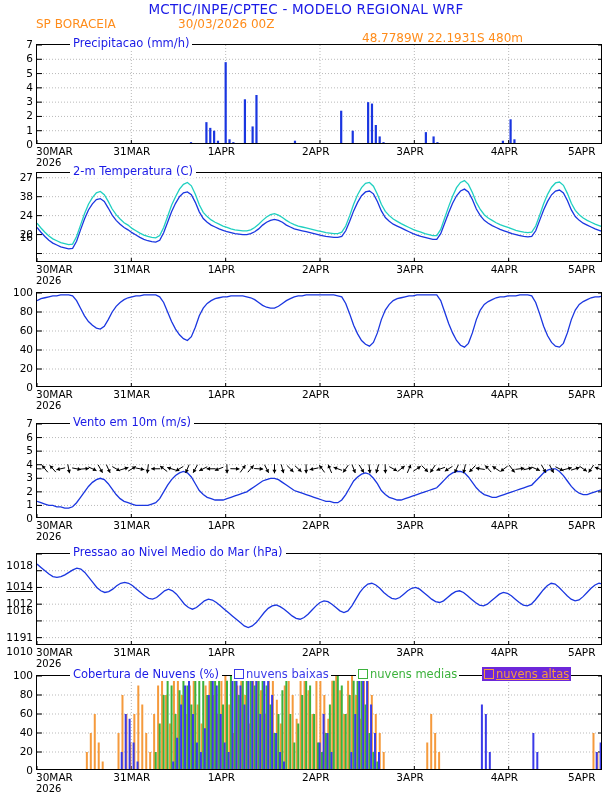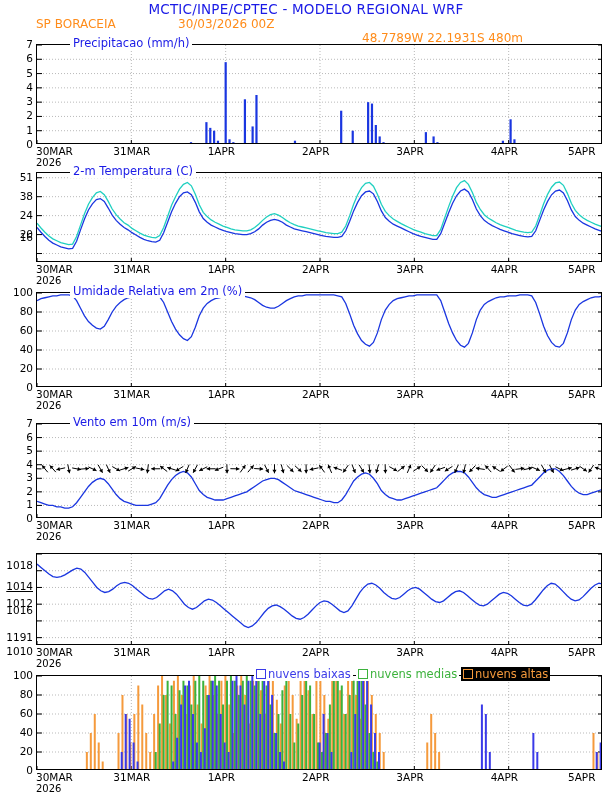--- a/index.html
+++ b/index.html
@@ -147,21 +147,21 @@
           <line x1="566" y1="90" x2="566" y2="85" stroke="#000" stroke-width="1"></line>
           <path d="M0.00,50.21 L3.96,54.95 L7.92,59.21 L11.87,63.00 L15.83,65.84 L19.79,67.74 L23.75,69.63 L27.71,70.58 L31.66,71.53 L35.62,71.05 L39.58,63.47 L43.54,52.11 L47.50,40.74 L51.45,31.26 L55.41,24.63 L59.37,19.89 L63.33,18.47 L67.29,21.79 L71.24,28.42 L75.20,36.00 L79.16,41.68 L83.12,45.95 L87.08,49.74 L91.03,52.11 L94.99,55.42 L98.95,57.79 L102.91,60.16 L106.87,62.05 L110.83,63.47 L114.78,64.42 L118.74,64.89 L122.70,62.53 L126.66,54.47 L130.62,43.58 L134.57,32.21 L138.53,23.68 L142.49,16.11 L146.45,11.37 L150.41,9.47 L154.36,12.79 L158.32,21.32 L162.28,31.74 L166.24,39.32 L170.20,43.58 L174.15,46.89 L178.11,49.26 L182.07,51.16 L186.03,53.05 L189.99,54.47 L193.94,55.89 L197.90,56.84 L201.86,57.32 L205.82,57.79 L209.78,57.79 L213.73,56.84 L217.69,54.47 L221.65,51.16 L225.61,47.37 L229.57,44.05 L233.52,41.68 L237.48,40.74 L241.44,42.16 L245.40,44.53 L249.36,47.37 L253.31,49.74 L257.27,51.63 L261.23,53.05 L265.19,54.00 L269.15,54.95 L273.10,55.89 L277.06,56.84 L281.02,57.79 L284.98,58.74 L288.94,59.68 L292.90,60.16 L296.85,60.63 L300.81,60.63 L304.77,59.21 L308.73,53.05 L312.69,42.63 L316.64,31.26 L320.60,21.79 L324.56,14.68 L328.52,10.42 L332.48,9.47 L336.43,13.26 L340.39,21.32 L344.35,31.26 L348.31,38.37 L352.27,42.63 L356.22,45.95 L360.18,48.32 L364.14,50.68 L368.10,52.58 L372.06,54.47 L376.01,56.37 L379.97,57.79 L383.93,59.21 L387.89,60.63 L391.85,61.58 L395.80,62.53 L399.76,62.53 L403.72,56.37 L407.68,45.00 L411.64,33.63 L415.59,23.21 L419.55,14.68 L423.51,9.47 L427.47,7.58 L431.43,11.37 L435.38,19.42 L439.34,29.37 L443.30,36.47 L447.26,41.68 L451.22,45.00 L455.17,47.37 L459.13,49.74 L463.09,51.63 L467.05,53.05 L471.01,54.47 L474.97,55.89 L478.92,57.32 L482.88,58.26 L486.84,59.21 L490.80,59.68 L494.76,59.21 L498.71,53.05 L502.67,42.16 L506.63,30.79 L510.59,21.32 L514.55,14.21 L518.50,9.95 L522.46,9.00 L526.42,12.32 L530.38,20.37 L534.34,30.32 L538.29,37.42 L542.25,41.68 L546.21,45.00 L550.17,47.37 L554.13,49.26 L558.08,51.16 L562.04,52.58 L566.00,54.00 " fill="none" stroke="#20d0c0" stroke-width="1.3"></path>
           <path d="M0.00,54.47 L3.96,59.21 L7.92,63.47 L11.87,67.26 L15.83,70.11 L19.79,72.00 L23.75,73.89 L27.71,74.84 L31.66,75.79 L35.62,75.32 L39.58,68.21 L43.54,56.84 L47.50,45.95 L51.45,36.95 L55.41,30.79 L59.37,26.53 L63.33,25.58 L67.29,28.42 L71.24,35.05 L75.20,42.16 L79.16,47.37 L83.12,51.16 L87.08,54.47 L91.03,56.84 L94.99,59.68 L98.95,62.05 L102.91,64.42 L106.87,66.32 L110.83,67.74 L114.78,68.68 L118.74,69.16 L122.70,67.26 L126.66,59.68 L130.62,49.26 L134.57,38.84 L138.53,30.32 L142.49,23.68 L146.45,19.89 L150.41,18.95 L154.36,21.79 L158.32,29.37 L162.28,38.84 L166.24,45.47 L170.20,49.26 L174.15,52.11 L178.11,54.00 L182.07,55.89 L186.03,57.32 L189.99,58.74 L193.94,59.68 L197.90,60.63 L201.86,61.11 L205.82,61.58 L209.78,61.58 L213.73,60.63 L217.69,58.74 L221.65,55.89 L225.61,52.11 L229.57,49.26 L233.52,47.37 L237.48,46.42 L241.44,47.37 L245.40,49.26 L249.36,52.11 L253.31,54.00 L257.27,55.89 L261.23,56.84 L265.19,57.79 L269.15,58.74 L273.10,59.68 L277.06,60.63 L281.02,61.58 L284.98,62.53 L288.94,63.47 L292.90,63.95 L296.85,64.42 L300.81,64.42 L304.77,63.47 L308.73,57.79 L312.69,48.32 L316.64,37.89 L320.60,29.37 L324.56,22.74 L328.52,18.95 L332.48,18.00 L336.43,20.84 L340.39,28.42 L344.35,37.89 L348.31,44.53 L352.27,48.32 L356.22,51.16 L360.18,53.05 L364.14,54.95 L368.10,56.84 L372.06,58.74 L376.01,60.63 L379.97,62.05 L383.93,63.47 L387.89,64.42 L391.85,65.37 L395.80,66.32 L399.76,66.32 L403.72,60.63 L407.68,50.21 L411.64,39.79 L415.59,30.32 L419.55,22.74 L423.51,18.00 L427.47,16.11 L431.43,18.95 L435.38,26.53 L439.34,36.00 L443.30,42.63 L447.26,47.37 L451.22,50.21 L455.17,52.58 L459.13,54.47 L463.09,56.37 L467.05,57.79 L471.01,59.21 L474.97,60.63 L478.92,61.58 L482.88,62.53 L486.84,63.47 L490.80,63.95 L494.76,63.47 L498.71,57.79 L502.67,47.37 L506.63,36.95 L510.59,28.42 L514.55,21.79 L518.50,18.00 L522.46,17.05 L526.42,19.89 L530.38,27.47 L534.34,36.95 L538.29,43.58 L542.25,47.37 L546.21,50.21 L550.17,52.11 L554.13,54.00 L558.08,55.89 L562.04,57.32 L566.00,58.74 " fill="none" stroke="#1a36e0" stroke-width="1.3"></path>
         </svg>
     </div>
     <div class="ptitle" style="left:34px;top:-8px;background:#fff;padding:0 3px;">2-m Temperatura (C)</div>
   <div class="ylab" style="top: 65px;">16</div>
       <div class="ylab" style="top: 61.5789px;">20</div>
       <div class="ylab" style="top: 42.6316px;">24</div>
       <div class="ylab" style="top: 23.6842px;">38</div>
-      <div class="ylab" style="top: 4.73684px;">51</div>
+      <div class="ylab" style="top: 4.73684px;">27</div>
       <div class="xlab" style="left: 0px;">30MAR</div>
       <div class="xlab" style="left: 77.3333px;">31MAR</div>
       <div class="xlab" style="left: 171.667px;">1APR</div>
       <div class="xlab" style="left: 266px;">2APR</div>
       <div class="xlab" style="left: 360.333px;">3APR</div>
       <div class="xlab" style="left: 454.667px;">4APR</div>
       <div class="xlab" style="left: 532px;">5APR</div>
       <div class="yr" style="left: 0px; top: 103px;">2026</div>
     </div>
 
@@ -192,21 +192,20 @@
           <line x1="283" y1="0" x2="283" y2="95" stroke="#b9b9b9" stroke-width="1" stroke-dasharray="1 2"></line>
           <line x1="283" y1="95" x2="283" y2="90" stroke="#000" stroke-width="1"></line>
           <line x1="377.3333333333333" y1="0" x2="377.3333333333333" y2="95" stroke="#b9b9b9" stroke-width="1" stroke-dasharray="1 2"></line>
           <line x1="377.3333333333333" y1="95" x2="377.3333333333333" y2="90" stroke="#000" stroke-width="1"></line>
           <line x1="471.6666666666667" y1="0" x2="471.6666666666667" y2="95" stroke="#b9b9b9" stroke-width="1" stroke-dasharray="1 2"></line>
           <line x1="471.6666666666667" y1="95" x2="471.6666666666667" y2="90" stroke="#000" stroke-width="1"></line>
           <line x1="566" y1="95" x2="566" y2="90" stroke="#000" stroke-width="1"></line>
           <path d="M0.00,7.60 L3.96,5.70 L7.92,4.75 L11.87,3.80 L15.83,2.85 L19.79,2.85 L23.75,1.90 L27.71,1.90 L31.66,1.90 L35.62,2.85 L39.58,7.60 L43.54,15.20 L47.50,22.80 L51.45,28.50 L55.41,32.30 L59.37,35.15 L63.33,36.10 L67.29,33.25 L71.24,26.60 L75.20,19.00 L79.16,13.30 L83.12,9.50 L87.08,6.65 L91.03,4.75 L94.99,3.80 L98.95,2.85 L102.91,2.85 L106.87,1.90 L110.83,1.90 L114.78,1.90 L118.74,1.90 L122.70,3.80 L126.66,9.50 L130.62,19.00 L134.57,28.50 L138.53,36.10 L142.49,41.80 L146.45,45.60 L150.41,47.50 L154.36,43.70 L158.32,34.20 L162.28,22.80 L166.24,15.20 L170.20,10.45 L174.15,7.60 L178.11,5.70 L182.07,4.75 L186.03,3.80 L189.99,3.80 L193.94,2.85 L197.90,2.85 L201.86,2.85 L205.82,2.85 L209.78,3.80 L213.73,4.75 L217.69,6.65 L221.65,9.50 L225.61,12.35 L229.57,14.25 L233.52,15.20 L237.48,15.20 L241.44,13.30 L245.40,10.45 L249.36,7.60 L253.31,5.70 L257.27,3.80 L261.23,2.85 L265.19,2.85 L269.15,1.90 L273.10,1.90 L277.06,1.90 L281.02,1.90 L284.98,1.90 L288.94,1.90 L292.90,1.90 L296.85,1.90 L300.81,2.85 L304.77,3.80 L308.73,10.45 L312.69,20.90 L316.64,32.30 L320.60,40.85 L324.56,47.50 L328.52,51.30 L332.48,53.20 L336.43,49.40 L340.39,39.90 L344.35,26.60 L348.31,17.10 L352.27,11.40 L356.22,7.60 L360.18,5.70 L364.14,4.75 L368.10,3.80 L372.06,2.85 L376.01,2.85 L379.97,1.90 L383.93,1.90 L387.89,1.90 L391.85,1.90 L395.80,1.90 L399.76,1.90 L403.72,7.60 L407.68,19.00 L411.64,30.40 L415.59,39.90 L419.55,47.50 L423.51,52.25 L427.47,54.15 L431.43,50.35 L435.38,39.90 L439.34,26.60 L443.30,17.10 L447.26,11.40 L451.22,8.55 L455.17,6.65 L459.13,4.75 L463.09,3.80 L467.05,3.80 L471.01,2.85 L474.97,2.85 L478.92,2.85 L482.88,1.90 L486.84,1.90 L490.80,1.90 L494.76,2.85 L498.71,9.50 L502.67,20.90 L506.63,33.25 L510.59,42.75 L514.55,49.40 L518.50,53.20 L522.46,54.15 L526.42,50.35 L530.38,39.90 L534.34,26.60 L538.29,17.10 L542.25,11.40 L546.21,8.55 L550.17,6.65 L554.13,4.75 L558.08,3.80 L562.04,3.80 L566.00,2.85 " fill="none" stroke="#1a36e0" stroke-width="1.3"></path>
         </svg>
     </div>
-    <div class="ptitle" style="left:34px;top:-8px;background:#fff;padding:0 3px;">Umidade Relativa em 2m (%)</div>
   <div class="ylab" style="top: 95px;">0</div>
       <div class="ylab" style="top: 76px;">20</div>
       <div class="ylab" style="top: 57px;">40</div>
       <div class="ylab" style="top: 38px;">60</div>
       <div class="ylab" style="top: 19px;">80</div>
       <div class="ylab" style="top: 0px;">100</div>
       <div class="xlab" style="left: 0px;">30MAR</div>
       <div class="xlab" style="left: 77.3333px;">31MAR</div>
       <div class="xlab" style="left: 171.667px;">1APR</div>
       <div class="xlab" style="left: 266px;">2APR</div>
@@ -591,20 +590,21 @@
           <line x1="283" y1="0" x2="283" y2="92" stroke="#b9b9b9" stroke-width="1" stroke-dasharray="1 2"></line>
           <line x1="283" y1="92" x2="283" y2="87" stroke="#000" stroke-width="1"></line>
           <line x1="377.3333333333333" y1="0" x2="377.3333333333333" y2="92" stroke="#b9b9b9" stroke-width="1" stroke-dasharray="1 2"></line>
           <line x1="377.3333333333333" y1="92" x2="377.3333333333333" y2="87" stroke="#000" stroke-width="1"></line>
           <line x1="471.6666666666667" y1="0" x2="471.6666666666667" y2="92" stroke="#b9b9b9" stroke-width="1" stroke-dasharray="1 2"></line>
           <line x1="471.6666666666667" y1="92" x2="471.6666666666667" y2="87" stroke="#000" stroke-width="1"></line>
           <line x1="566" y1="92" x2="566" y2="87" stroke="#000" stroke-width="1"></line>
           <path d="M0.00,10.04 L3.99,13.38 L7.97,16.73 L11.96,20.07 L15.94,22.58 L19.93,23.42 L23.92,22.58 L27.90,20.91 L31.89,18.40 L35.87,15.89 L39.86,14.22 L43.85,15.05 L47.83,18.40 L51.82,23.42 L55.80,28.44 L59.79,33.45 L63.77,36.80 L67.76,38.47 L71.75,37.64 L75.73,35.13 L79.72,31.78 L83.70,29.27 L87.69,28.44 L91.68,29.27 L95.66,31.78 L99.65,35.13 L103.63,38.47 L107.62,41.82 L111.61,44.33 L115.59,45.16 L119.58,43.49 L123.56,40.15 L127.55,36.80 L131.54,35.13 L135.52,36.80 L139.51,40.15 L143.49,45.16 L147.48,50.18 L151.46,53.53 L155.45,55.20 L159.44,53.53 L163.42,50.18 L167.41,46.84 L171.39,45.16 L175.38,46.00 L179.37,48.51 L183.35,51.85 L187.34,55.20 L191.32,58.55 L195.31,61.89 L199.30,65.24 L203.28,68.58 L207.27,71.93 L211.25,73.60 L215.24,71.93 L219.23,68.58 L223.21,63.56 L227.20,58.55 L231.18,54.36 L235.17,51.85 L239.15,51.02 L243.14,52.69 L247.13,55.20 L251.11,58.55 L255.10,61.89 L259.08,64.40 L263.07,65.24 L267.06,63.56 L271.04,60.22 L275.03,56.04 L279.01,51.85 L283.00,48.51 L286.99,46.84 L290.97,47.67 L294.96,50.18 L298.94,53.53 L302.93,56.87 L306.92,58.55 L310.90,56.87 L314.89,51.85 L318.87,45.16 L322.86,38.47 L326.85,33.45 L330.83,30.11 L334.82,29.27 L338.80,30.95 L342.79,34.29 L346.77,38.47 L350.76,41.82 L354.75,44.33 L358.73,45.16 L362.72,43.49 L366.70,40.15 L370.69,36.80 L374.68,34.29 L378.66,33.45 L382.65,35.13 L386.63,38.47 L390.62,41.82 L394.61,45.16 L398.59,47.67 L402.58,48.51 L406.56,46.84 L410.55,43.49 L414.54,40.15 L418.52,37.64 L422.51,36.80 L426.49,38.47 L430.48,41.82 L434.46,45.16 L438.45,48.51 L442.44,51.02 L446.42,51.85 L450.41,50.18 L454.39,46.84 L458.38,43.49 L462.37,40.15 L466.35,38.47 L470.34,39.31 L474.32,41.82 L478.31,45.16 L482.30,48.51 L486.28,51.02 L490.27,51.85 L494.25,50.18 L498.24,46.00 L502.23,40.98 L506.21,35.96 L510.20,31.78 L514.18,29.27 L518.17,30.11 L522.15,33.45 L526.14,37.64 L530.13,41.82 L534.11,45.16 L538.10,46.84 L542.08,46.00 L546.07,42.65 L550.06,38.47 L554.04,34.29 L558.03,30.95 L562.01,29.27 L566.00,30.11 " fill="none" stroke="#1a36e0" stroke-width="1.3"></path>
         </svg>
     </div>
+    <div class="ptitle" style="left:34px;top:-8px;background:#fff;padding:0 3px;">Pressao ao Nivel Medio do Mar (hPa)</div>
   <div class="ylab" style="top: 83.6364px;">1191</div>
       <div class="ylab" style="top: 70px; margin-top: 28px;">1010</div>
       <div class="ylab" style="top: 50.1818px;">1012</div>
       <div class="ylab" style="top: 33.4545px; text-decoration: underline;">1014</div>
       <div class="ylab" style="top: 16.7273px; margin-top: 40px;">1016</div>
       <div class="ylab" style="top: 12px;">1018</div>
       <div class="xlab" style="left: 0px;">30MAR</div>
       <div class="xlab" style="left: 77.3333px;">31MAR</div>
       <div class="xlab" style="left: 171.667px;">1APR</div>
       <div class="xlab" style="left: 266px;">2APR</div>
@@ -830,23 +830,24 @@
           <rect x="443.90" y="28.50" width="2" height="66.50" fill="#3a3ae8"></rect>
           <rect x="447.86" y="38.00" width="2" height="57.00" fill="#3a3ae8"></rect>
           <rect x="451.82" y="76.00" width="2" height="19.00" fill="#3a3ae8"></rect>
           <rect x="495.36" y="57.00" width="2" height="38.00" fill="#3a3ae8"></rect>
           <rect x="499.31" y="76.00" width="2" height="19.00" fill="#3a3ae8"></rect>
           <rect x="558.68" y="76.00" width="2" height="19.00" fill="#3a3ae8"></rect>
           <rect x="562.64" y="66.50" width="2" height="28.50" fill="#3a3ae8"></rect>
           <rect x="566.60" y="80.75" width="2" height="14.25" fill="#3a3ae8"></rect>
         </svg>
     </div>
-    <div class="legend" style="left:218px;top:-8px;background:#fff;padding:0 2px;color:#3a3ae8;"><span class="lgbox" style="border-color:#3a3ae8;"></span><span>nuvens baixas</span></div>
+    <div class="ptitle" style="left:34px;top:-8px;background:#fff;padding:0 3px;">Cobertura de Nuvens (%)</div>
+    <div class="legend" style="left:196px;top:-8px;background:#fff;padding:0 2px;color:#3a3ae8;"><span class="lgbox" style="border-color:#3a3ae8;"></span><span>nuvens baixas</span></div>
     <div class="legend" style="left:320px;top:-8px;background:#fff;padding:0 2px;color:#3cb23c;"><span class="lgbox" style="border-color:#3cb23c;"></span><span>nuvens medias</span></div>
-    <div class="legend" style="left:425px;top:-8px;background:#000000;padding:0 2px;color:#f59a3c;"><span class="lgbox" style="border-color:#f59a3c;"></span><span>nuvens altas</span></div>
+    <div class="legend" style="left:446px;top:-8px;background:#6d28d9;padding:0 2px;color:#f59a3c;text-decoration:underline;"><span class="lgbox" style="border-color:#f59a3c;"></span><span>nuvens altas</span></div>
   <div class="ylab" style="top: 95px;">0</div>
       <div class="ylab" style="top: 76px;">20</div>
       <div class="ylab" style="top: 57px;">40</div>
       <div class="ylab" style="top: 38px;">60</div>
       <div class="ylab" style="top: 19px;">80</div>
       <div class="ylab" style="top: 0px;">100</div>
       <div class="xlab" style="left: 0px;">30MAR</div>
       <div class="xlab" style="left: 77.3333px;">31MAR</div>
       <div class="xlab" style="left: 171.667px;">1APR</div>
       <div class="xlab" style="left: 266px;">2APR</div>

